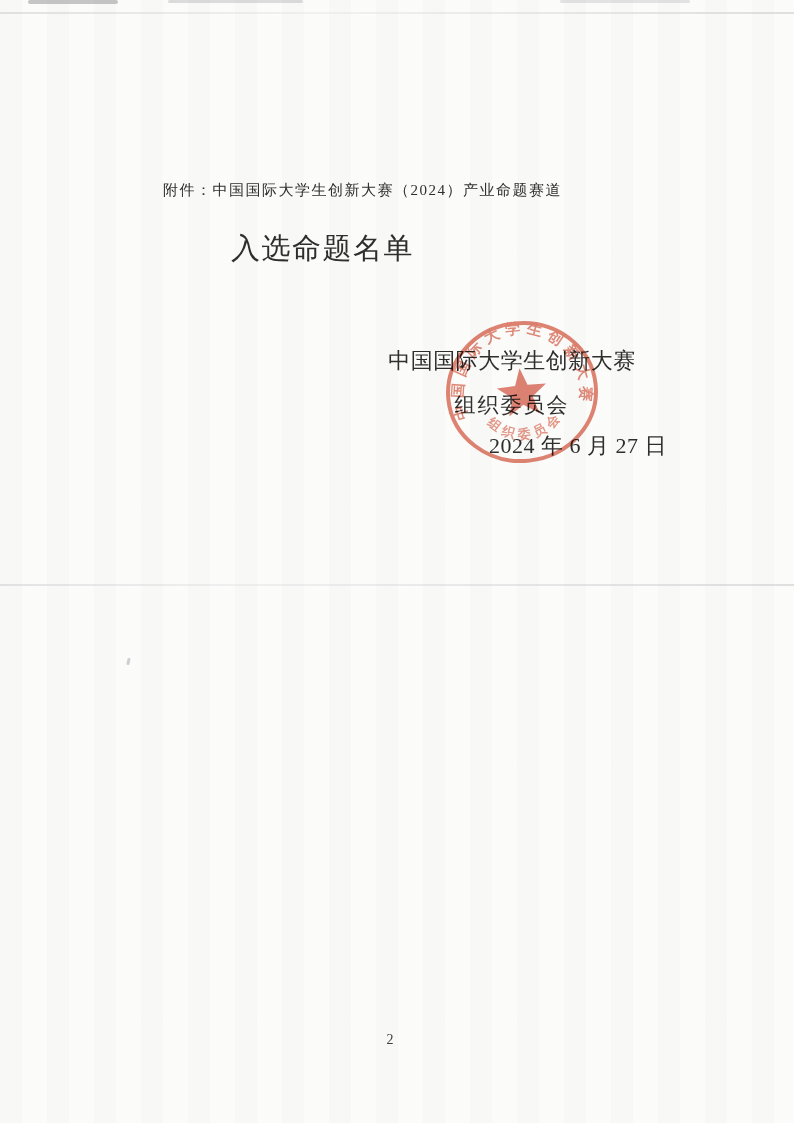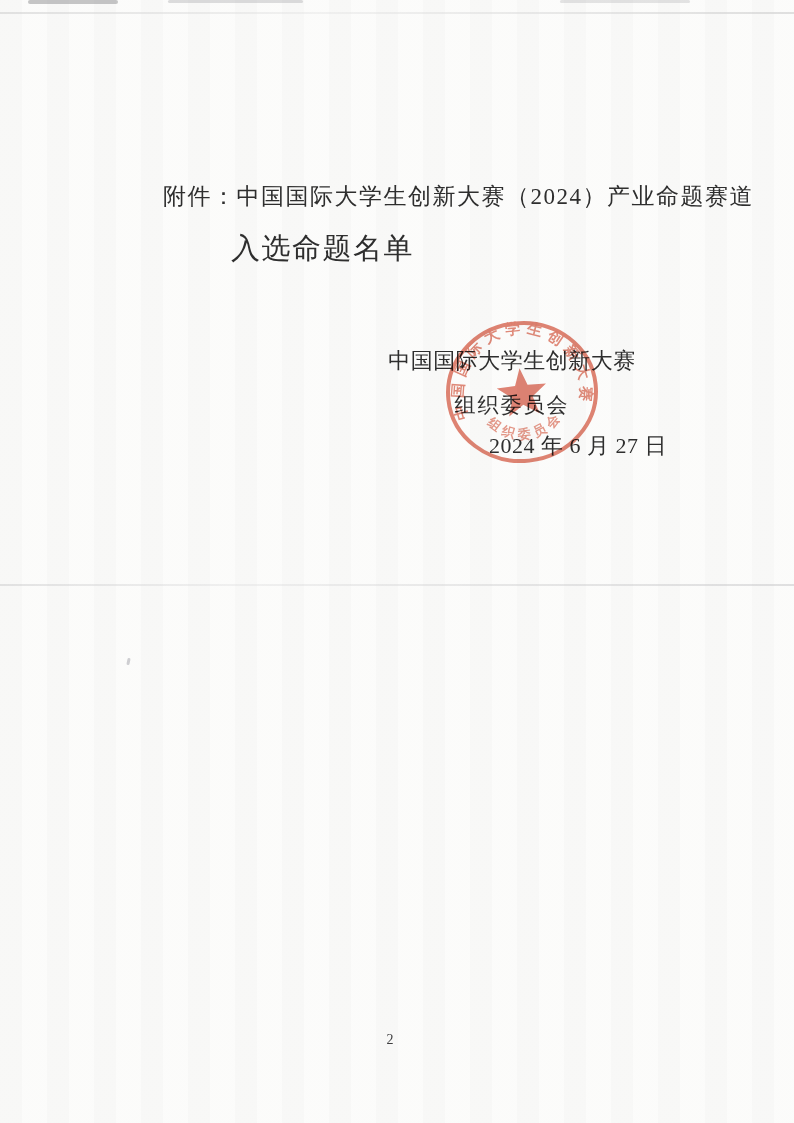--- a/index.html
+++ b/index.html
@@ -66,21 +66,21 @@
     width: 3px; height: 7px;
     background: rgba(150,150,160,0.45);
     border-radius: 2px;
     transform: rotate(12deg);
   }
 
   
   .attach-line1 {
     position: absolute;
     left: 163px; top: 181px;
-    font-size: 23px;
+    font-size: 15px;
     letter-spacing: 1.5px;
     white-space: nowrap;
   }
   .attach-line2 {
     position: absolute;
     left: 231px; top: 229px;
     font-size: 29px;
     letter-spacing: 1.5px;
     white-space: nowrap;
   }

